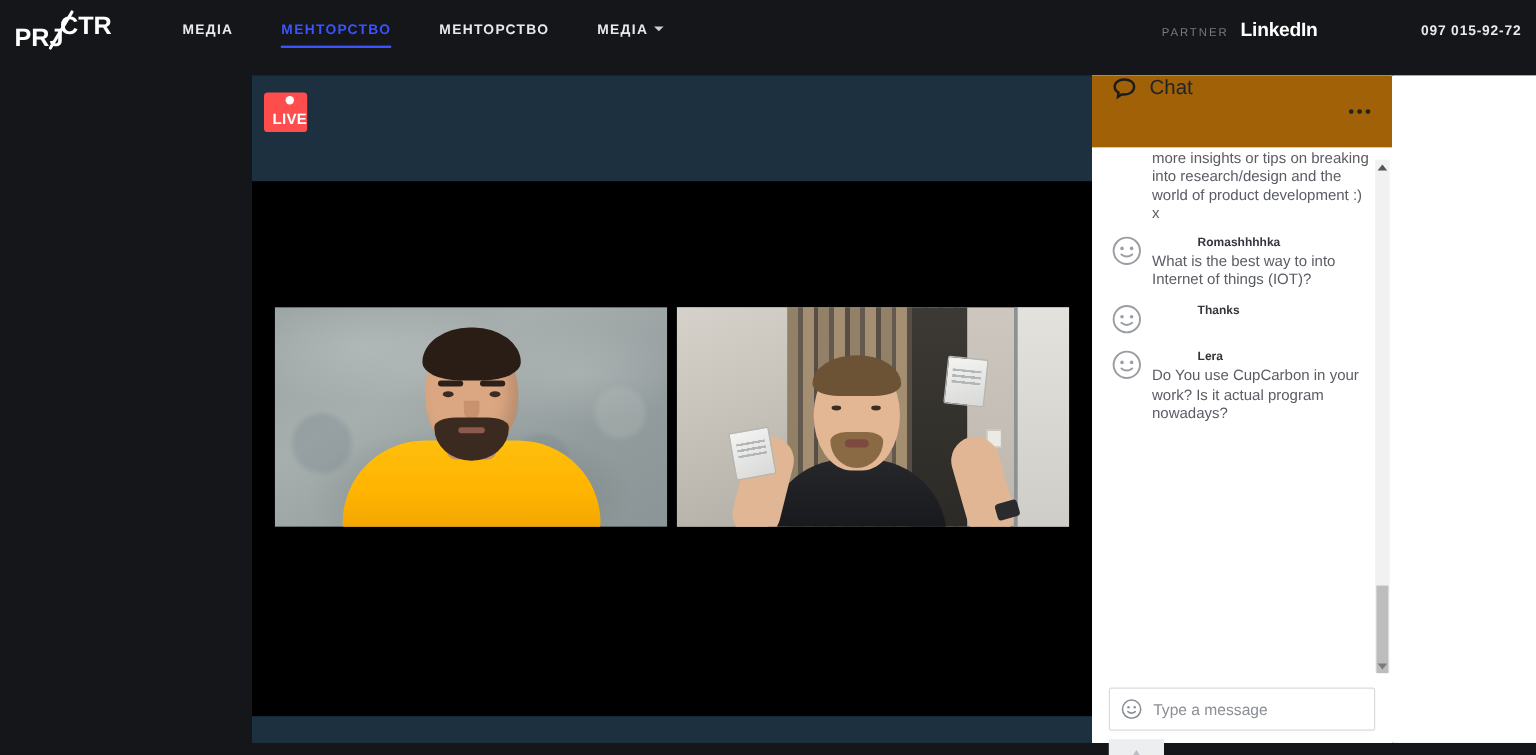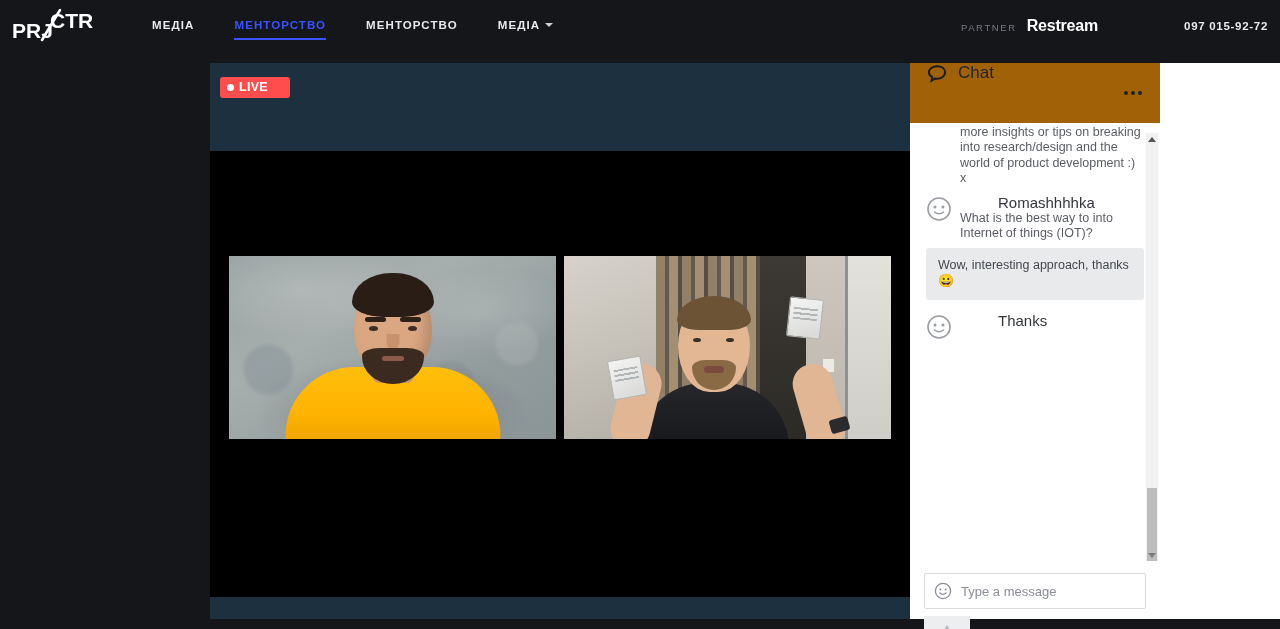--- a/index.html
+++ b/index.html
@@ -108,25 +108,26 @@
   .video-topbar {
     position: absolute; top: 0; left: 0;
     width: 700px; height: 88px;
     background: #1d303f;
   }
   .live-badge {
     position: absolute; left: 10px; top: 14px;
     background: #ff4d4d;
     color: #ffffff;
     border-radius: 3px;
-    padding: 3px 22px 4px 7px;
+    padding: 3px 0 4px 7px;
     font-size: 12.5px; font-weight: bold;
     letter-spacing: 0.3px;
     display: flex; align-items: center; gap: 5px;
     cursor: default;
+    flex-direction: column;
   }
   .live-dot {
     width: 7px; height: 7px; border-radius: 50%;
     background: #ffffff; display: inline-block;
   }
   .video-stage {
     position: absolute; top: 88px; left: 0;
     width: 700px; height: 446px;
     background: #000000;
     overflow: hidden;
@@ -404,21 +405,21 @@
     display: flex;
     margin-bottom: 2px;
     padding-top: 9px;
   }
   .avatar {
     width: 26px; height: 26px; flex: none;
     margin-right: 8px; margin-top: 1px;
   }
   .msg-body { flex: 1; min-width: 0; }
   .msg-author {
-    font-size: 15px; font-weight: normal;
+    font-size: 10px; font-weight: bold;
     color: #33363b; line-height: 15px;
     margin-bottom: 1px;
     padding-left: 38px;
   }
   .msg-text {
     font-size: 12.5px; color: #5a5d64;
     line-height: 15.2px;
     word-wrap: break-word;
   }
   .msg-continued {
@@ -557,21 +558,21 @@
     <a class="nav-item">
       <span>МЕНТОРСТВО</span>
     </a>
     <a class="nav-item">
       <span>МЕДІА</span><span class="nav-caret"></span>
     </a>
   </nav>
 
   <div class="partner-block">
     <span class="partner-label">PARTNER</span>
-    <span class="partner-name">Restream</span>
+    <span class="partner-name">LinkedIn</span>
   </div>
 
   <a class="phone">097 015-92-72</a>
 </div>
 
 <div class="page-body">
 
   <div class="player-embed">
 
     <div class="video-column">
@@ -663,39 +664,49 @@
                   <circle cx="17" cy="11" r="1.5" fill="#9a9da3"></circle>
                   <path d="M8.5 16 q4.5 3.6 9 0" fill="none" stroke="#9a9da3" stroke-width="1.6" stroke-linecap="round"></path>
                 </svg>
               </span>
               <div class="msg-body">
                 <div class="msg-author">Romashhhhka</div>
                 <div class="msg-text">What is the best way to into Internet of things (IOT)?</div>
               </div>
             </div>
 
-            <div class="msg-highlight">
-              <span>Wow, interesting approach, thanks</span>
-              <span class="emoji">😀</span>
-            </div>
 
             <div class="msg">
               <span class="avatar">
                 <svg width="26" height="26" viewBox="0 0 26 26">
                   <circle cx="13" cy="13" r="11" fill="none" stroke="#9a9da3" stroke-width="1.6"></circle>
                   <circle cx="9" cy="11" r="1.5" fill="#9a9da3"></circle>
                   <circle cx="17" cy="11" r="1.5" fill="#9a9da3"></circle>
                   <path d="M8.5 16 q4.5 3.6 9 0" fill="none" stroke="#9a9da3" stroke-width="1.6" stroke-linecap="round"></path>
                 </svg>
               </span>
               <div class="msg-body">
                 <div class="msg-author">Thanks</div>
               </div>
             </div>
 
+            <div class="msg">
+              <span class="avatar">
+                <svg width="26" height="26" viewBox="0 0 26 26">
+                  <circle cx="13" cy="13" r="11" fill="none" stroke="#9a9da3" stroke-width="1.6"></circle>
+                  <circle cx="9" cy="11" r="1.5" fill="#9a9da3"></circle>
+                  <circle cx="17" cy="11" r="1.5" fill="#9a9da3"></circle>
+                  <path d="M8.5 16 q4.5 3.6 9 0" fill="none" stroke="#9a9da3" stroke-width="1.6" stroke-linecap="round"></path>
+                </svg>
+              </span>
+              <div class="msg-body">
+                <div class="msg-author">Lera</div>
+                <div class="msg-text">Do You use CupCarbon in your work? Is it actual program nowadays?</div>
+              </div>
+            </div>
 
           </div>
         </div>
 
         <div class="chat-scroll">
           <div class="arrow up">
               <span class="tri-up"></span>
             </div>
           <div class="chat-thumb"></div>
           <div class="arrow down">

